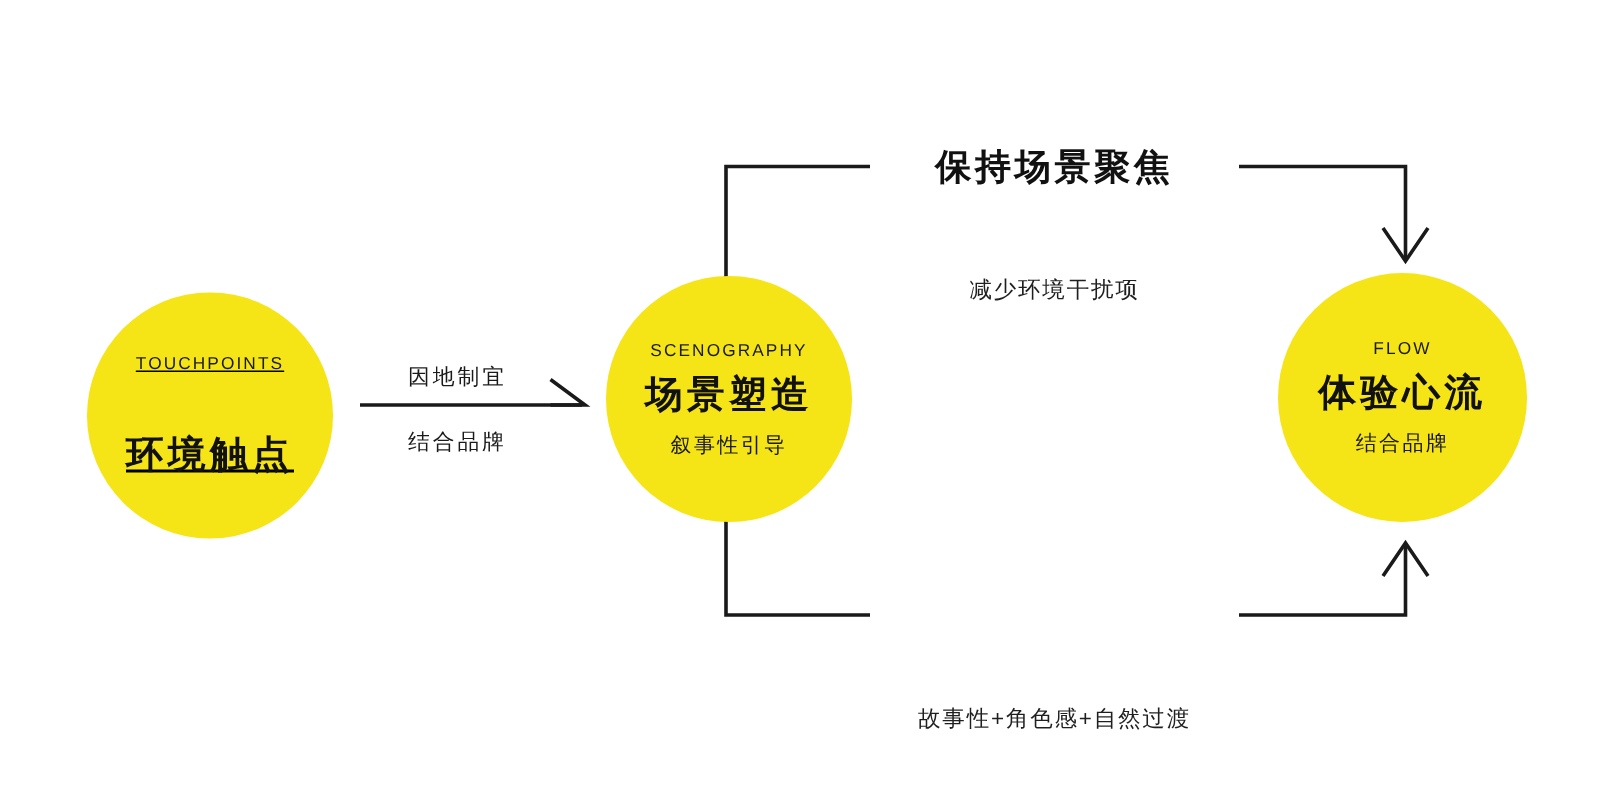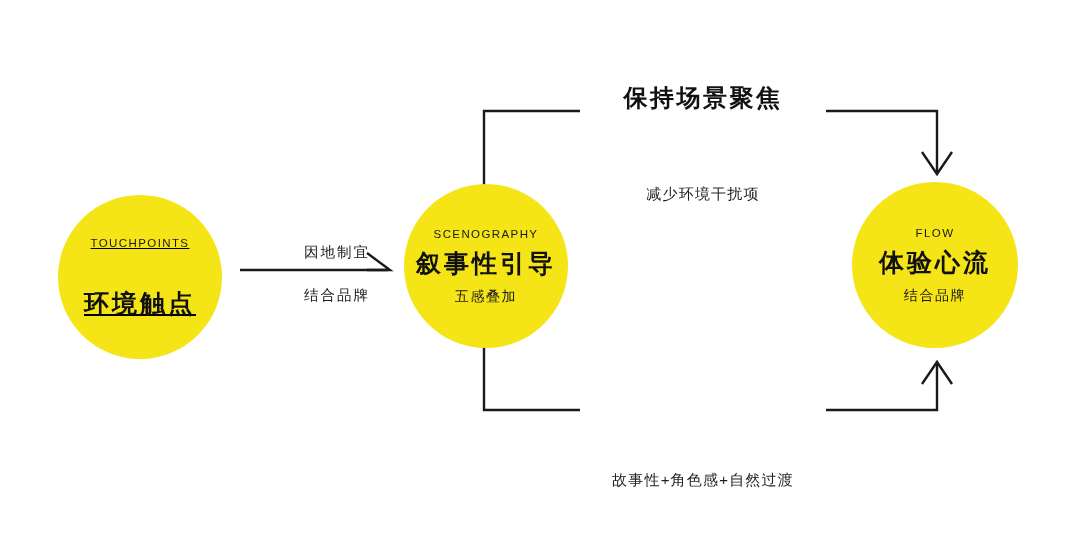--- a/index.html
+++ b/index.html
@@ -87,21 +87,20 @@
     text-align: center;
     margin-top: 47px;
   }
   .arrow-label {
     font-size: 14.5px;
     font-weight: 500;
     letter-spacing: 2px;
     color: #1a1a1a;
     transform: translateX(-50%);
     text-align: right;
-    margin-left: 32px;
   }
 </style>
 </head>
 <body>
 
 <div id="canvas" style="background: rgb(255, 255, 255);">
 
   <svg class="svg-layer" viewBox="0 0 1080 533" xmlns="http://www.w3.org/2000/svg">
 
     <g>
@@ -125,31 +124,31 @@
     </g>
   </svg>
 
   <div class="node" style="left: 58px; top: 195px; width: 164px; height: 164px; background: rgb(245, 228, 22); text-decoration: underline;">
     <div class="node-eyebrow">TOUCHPOINTS</div>
     <div class="node-title no-sub">环境触点</div>
   </div>
 
   <div class="node" style="left: 404px; top: 184px; width: 164px; height: 164px; background: rgb(245, 228, 22);">
     <div class="node-eyebrow">SCENOGRAPHY</div>
-    <div class="node-title">叙事性引导</div>
-    <div class="node-sub">五感叠加</div>
+    <div class="node-title">场景塑造</div>
+    <div class="node-sub">叙事性引导</div>
   </div>
 
   <div class="node" style="left: 852px; top: 182px; width: 166px; height: 166px; background: rgb(245, 228, 22);">
     <div class="node-eyebrow">FLOW</div>
     <div class="node-title">体验心流</div>
     <div class="node-sub">结合品牌</div>
   </div>
 
   <div class="label arrow-label" style="left:305px; top:245px;">因地制宜</div>
   <div class="label arrow-label" style="left:305px; top:288px;">结合品牌</div>
 
-  <div class="label path-title" style="left:703px; top:86px;">保持场景聚焦</div>
+  <div class="label path-title" style="left:703px; top:100px;">保持场景聚焦</div>
   <div class="label path-sub" style="left:703px; top:139px;">减少环境干扰项</div>
 
   <div class="label path-sub" style="left:703px; top:425px;">故事性+角色感+自然过渡</div>
 
 </div>
 
 </body></html>

